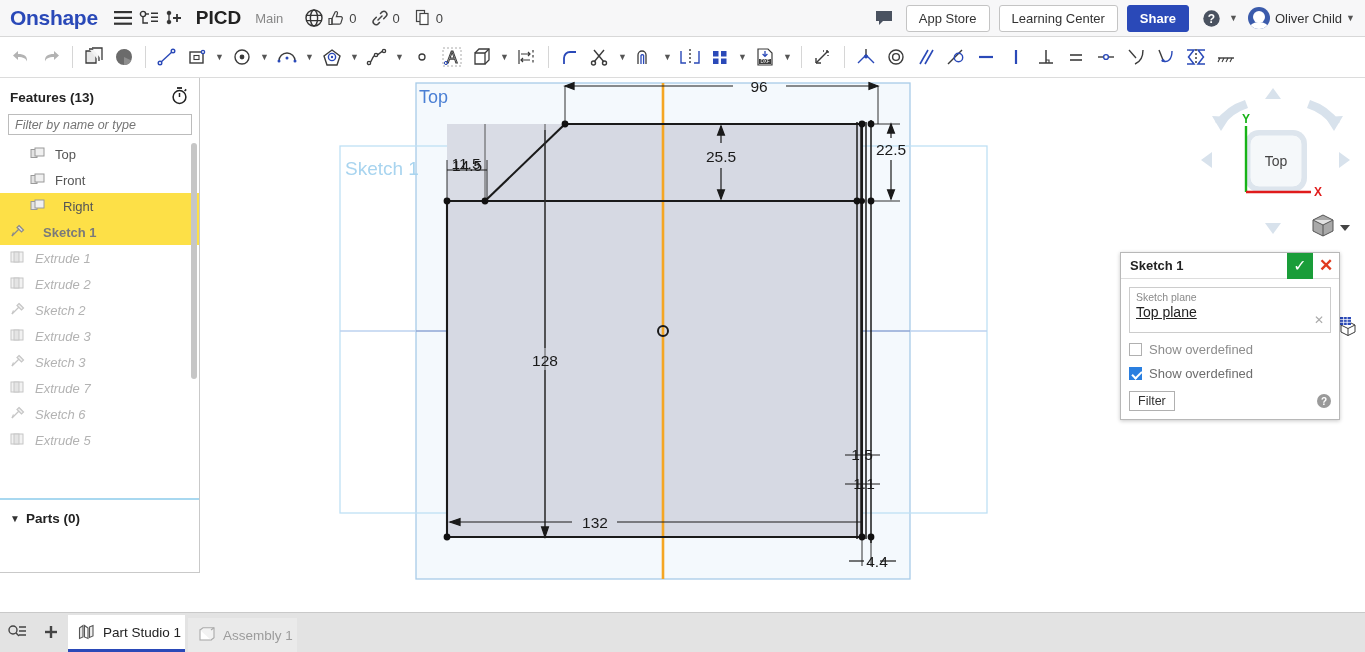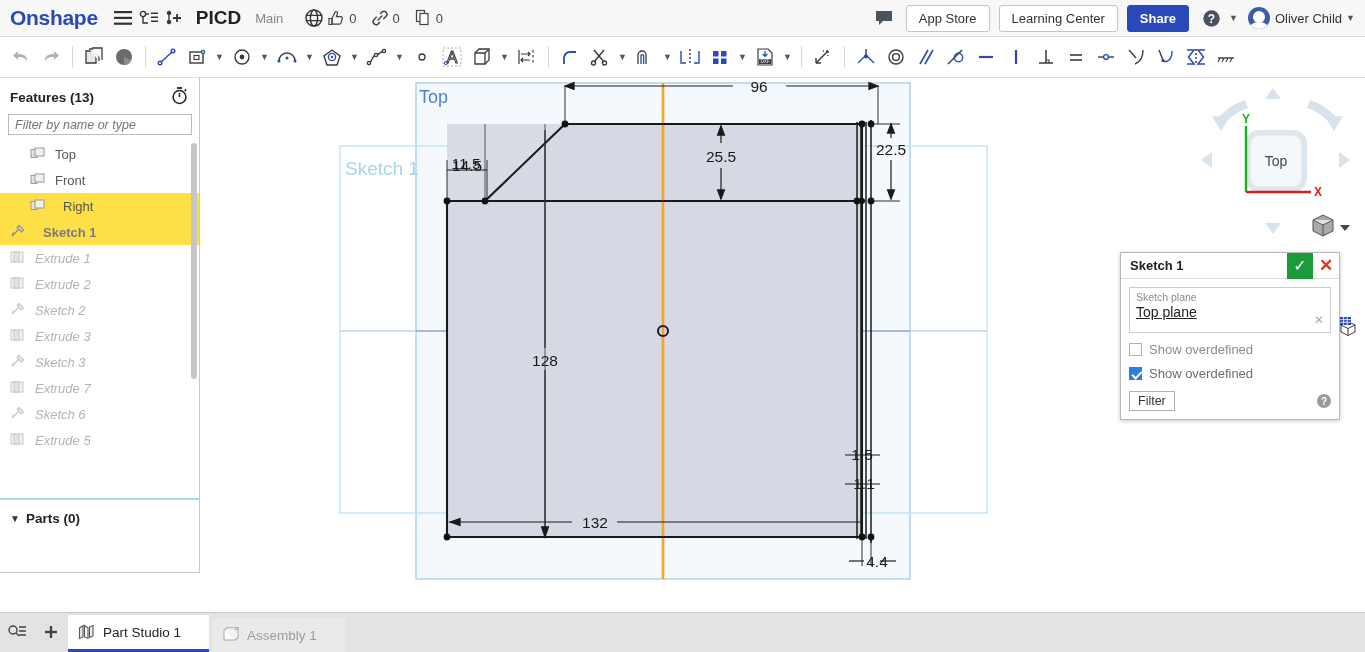--- a/index.html
+++ b/index.html
@@ -157,21 +157,21 @@
   #gridicon { position:absolute; left:1336px; top:313px; width:26px; height:26px; z-index:10;}
 
   
   #tabbar {
     position:absolute; left:0; bottom:0; width:1365px; height:40px;
     background:#e3e3e3; border-top:1px solid #c9c9c9;
     display:flex; align-items:flex-end;
   }
   .tabbtn { width:34px; height:40px; display:flex; align-items:center; justify-content:center; cursor:pointer; color:#444;}
   .tab {
-    height:34px; display:flex; align-items:center; padding:0 28px 0 10px;
+    height:34px; display:flex; align-items:center; padding:0 4px 0 10px;
     font-size:13.5px; cursor:pointer; margin-right:3px;text-align:center;
   }
   .tab.active { background:#fff; color:#222; border-bottom:3px solid #2a49b8; height:37px; }
   .tab.inactive { background:#eaeaea; color:#9c9c9c; }
   .tab .ti { margin-right:7px; display:flex; }
 </style>
 </head>
 <body>
 
 <div id="header">

